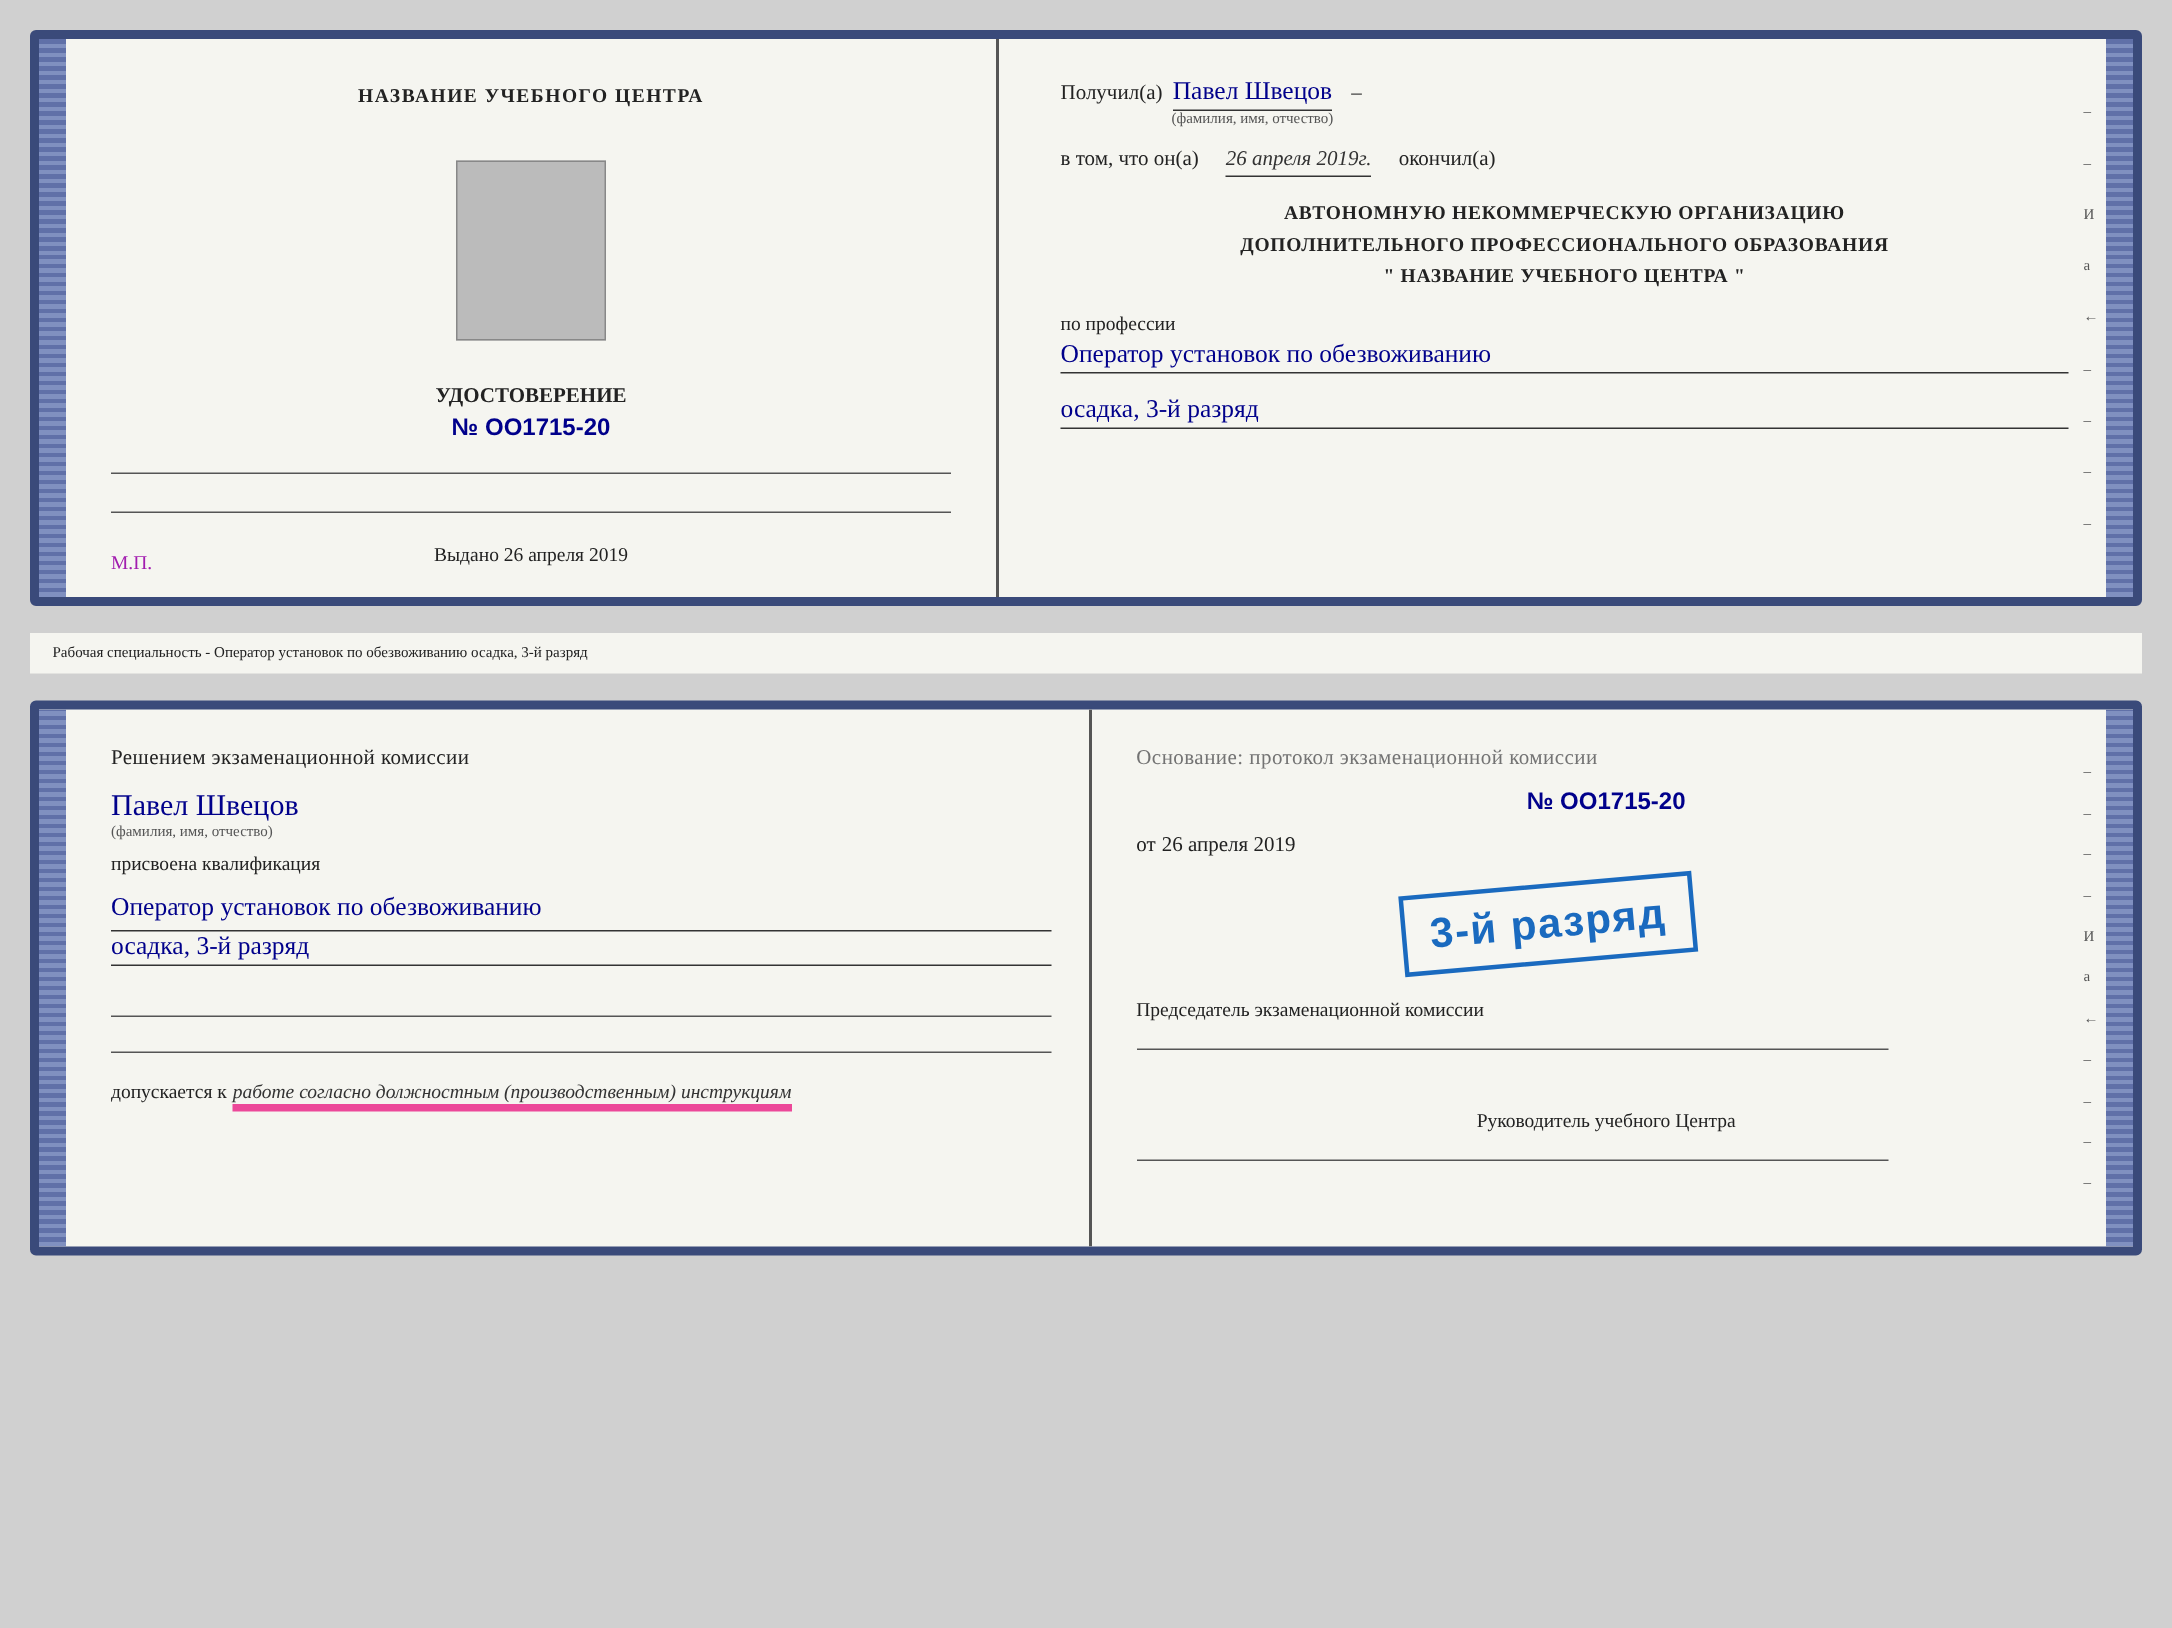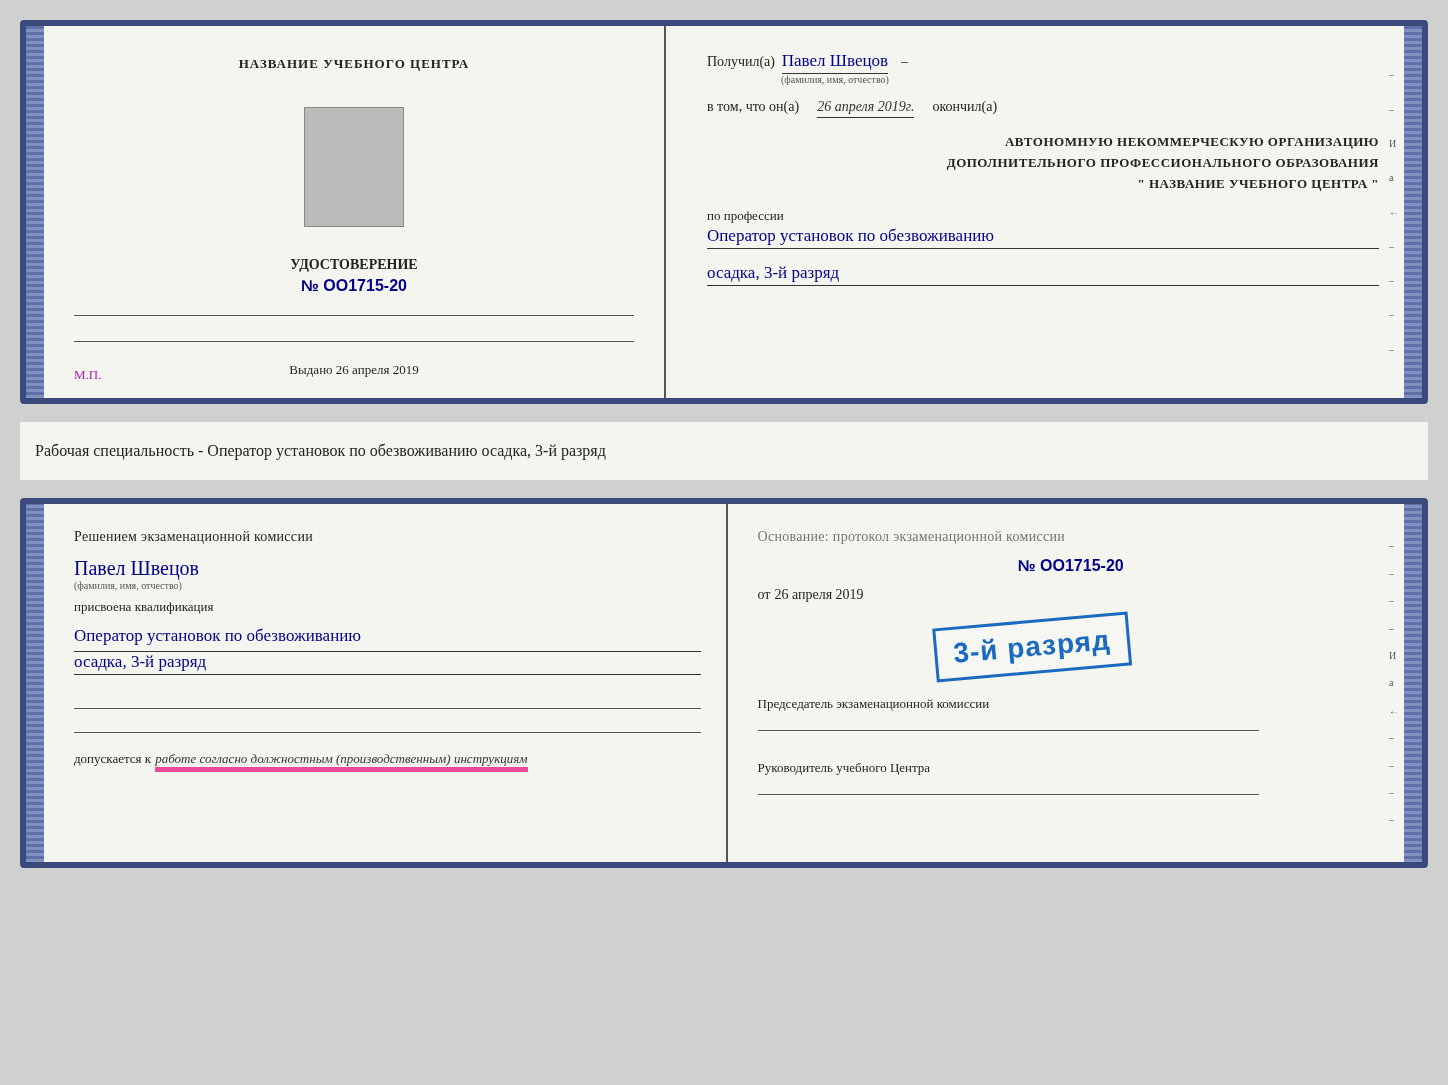--- a/index.html
+++ b/index.html
@@ -161,21 +161,21 @@
       font-style: italic;
       font-size: 14px;
       color: #333;
       border-bottom: 1px solid #333;
       padding-bottom: 2px;
     }
 
     .org-block {
       font-size: 13px;
       color: #222;
-      text-align: right;
+      text-align: center;
       font-weight: bold;
       letter-spacing: 0.5px;
       line-height: 1.6;
     }
 
     .profession-label {
       font-size: 13px;
       color: #222;
     }
 
@@ -191,23 +191,23 @@
     .grade-value {
       font-size: 17px;
       font-family: 'Palatino Linotype', Palatino, serif;
       color: #00008b;
       border-bottom: 1px solid #333;
       padding-bottom: 2px;
     }
 
     
     .middle-label {
-      font-size: 16px;
-      color: #222;
-      padding: 20px 15px;
+      font-size: 10px;
+      color: #222;
+      padding: 8px 15px;
       background: #f5f5f0;
     }
 
     
     .doc-bottom-left {
       flex: 1;
       padding: 25px 25px 20px 30px;
       border-right: 2px solid #555;
       display: flex;
       flex-direction: column;
@@ -478,21 +478,21 @@
 
       <div class="stamp-overlay">
         <div class="stamp-text">3-й разряд</div>
       </div>
 
       <div style="margin-top: 80px;">
         <div class="chairman-title">Председатель экзаменационной комиссии</div>
         <div class="signature-line"></div>
       </div>
 
-      <div style="margin-top: 16px;">
+      <div style="margin-top: 26px; text-align: center;">
         <div class="head-title">Руководитель учебного Центра</div>
         <div class="signature-line"></div>
       </div>
 
       <div class="dash-lines">
         <span class="dash-item">–</span>
         <span class="dash-item">–</span>
         <span class="dash-item">–</span>
         <span class="dash-item">–</span>
         <span class="dash-item">И</span>

